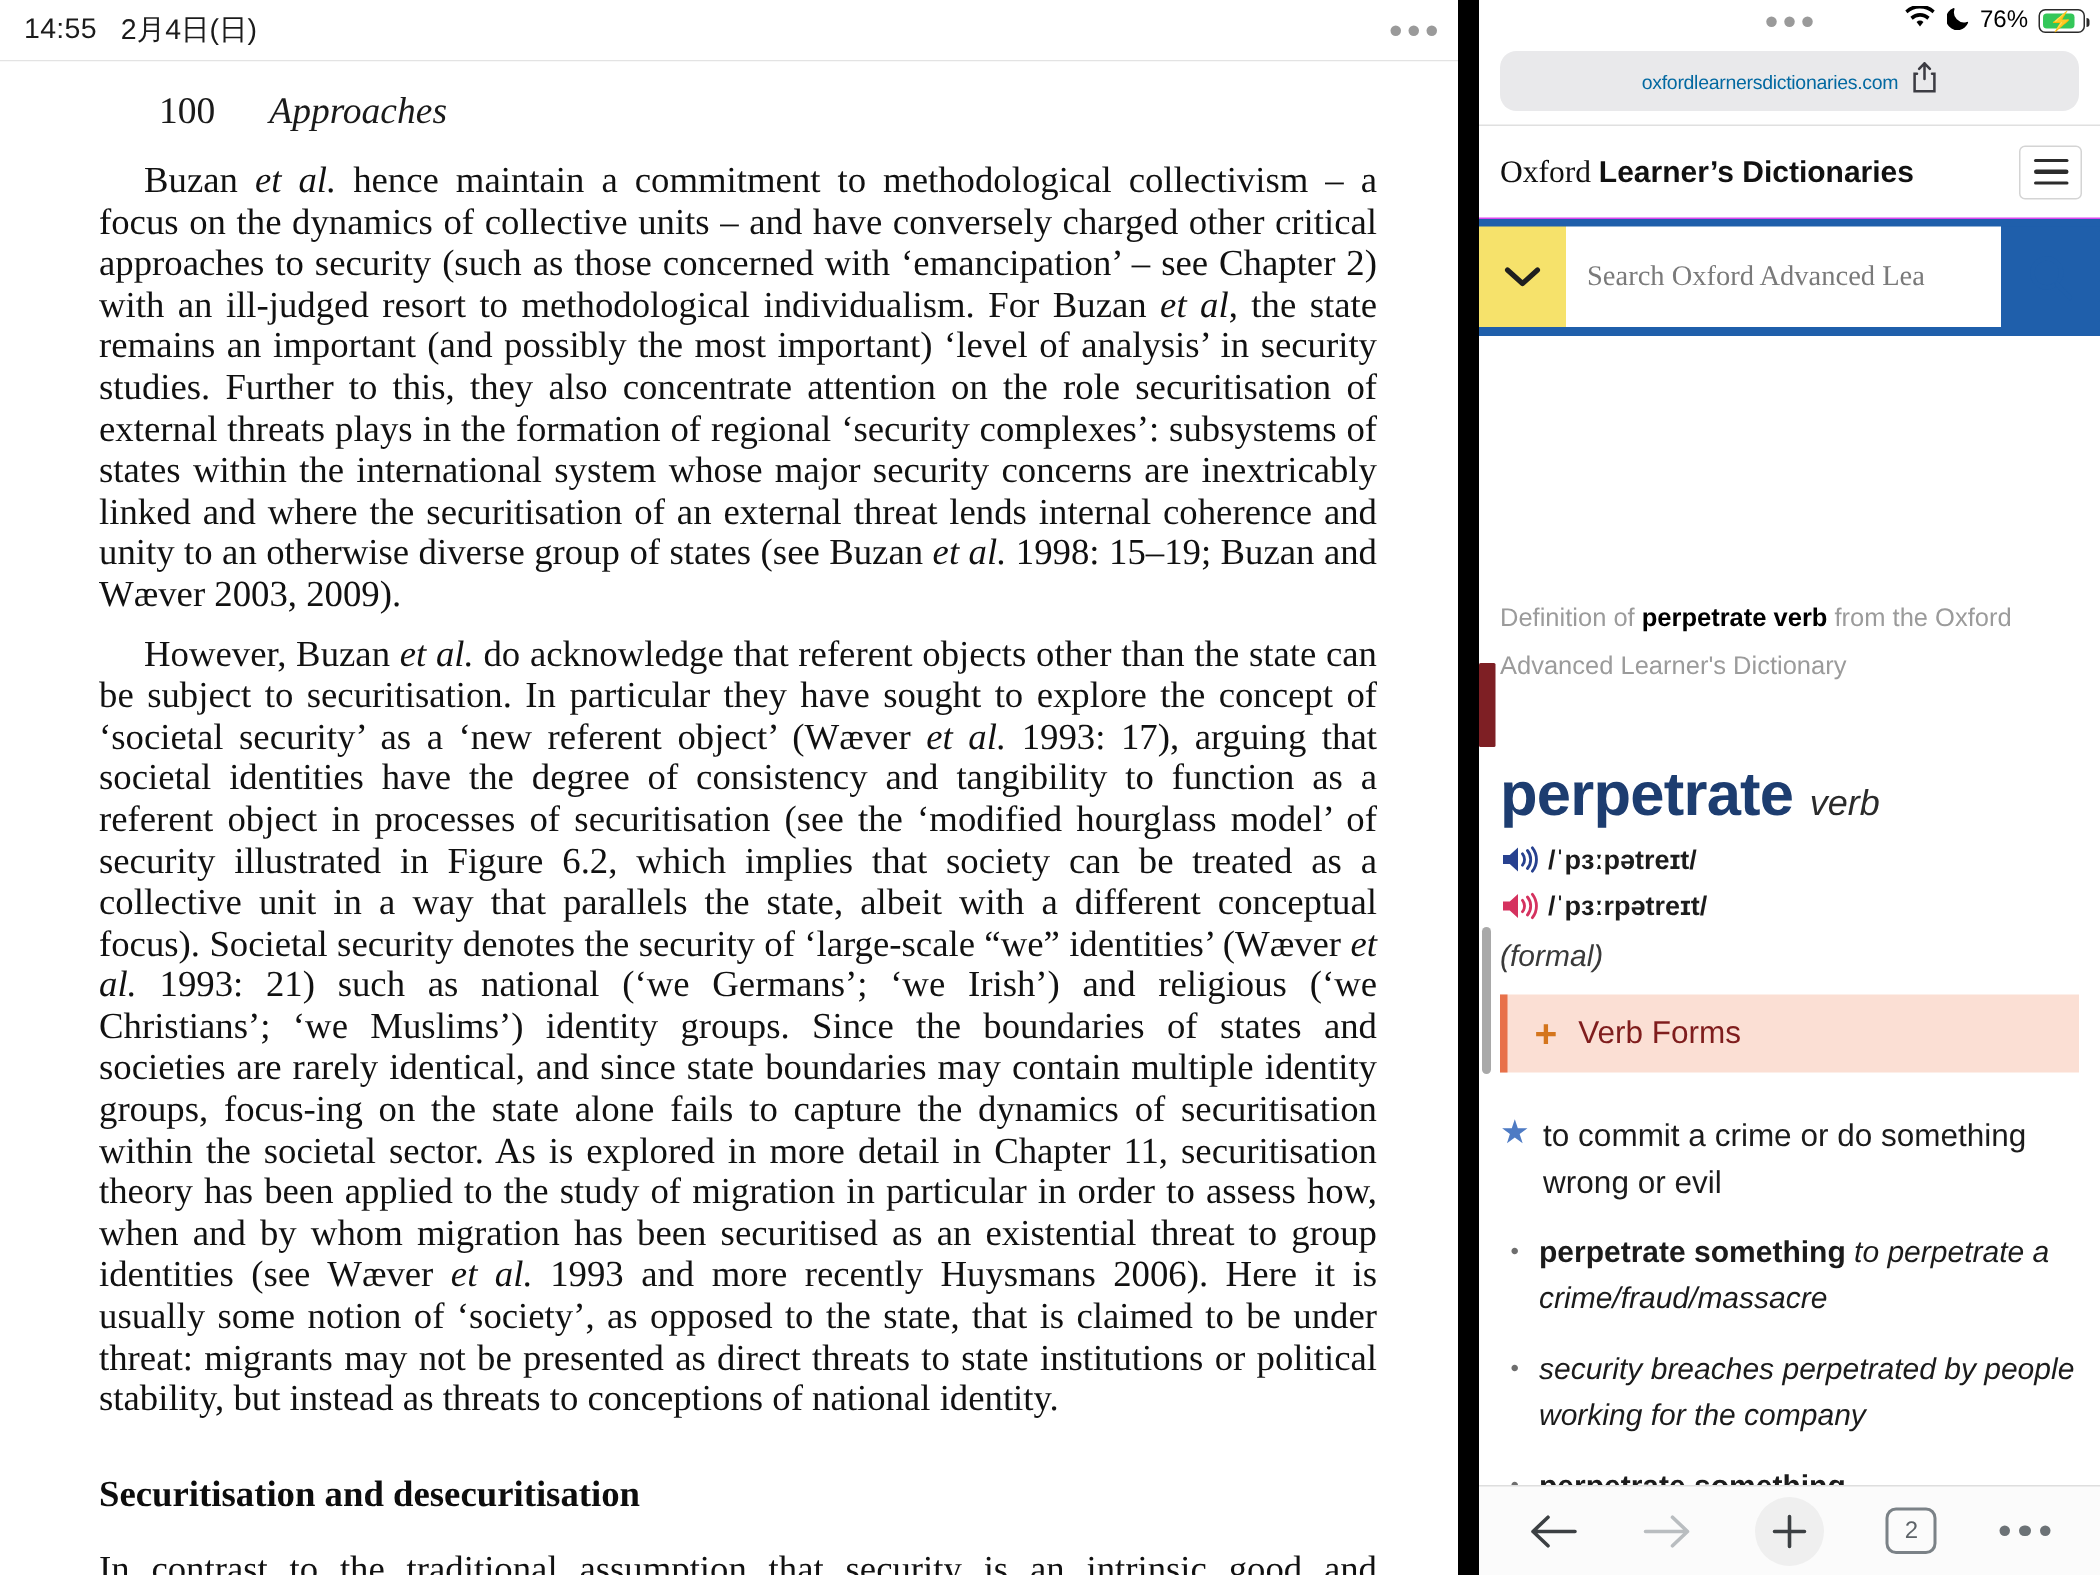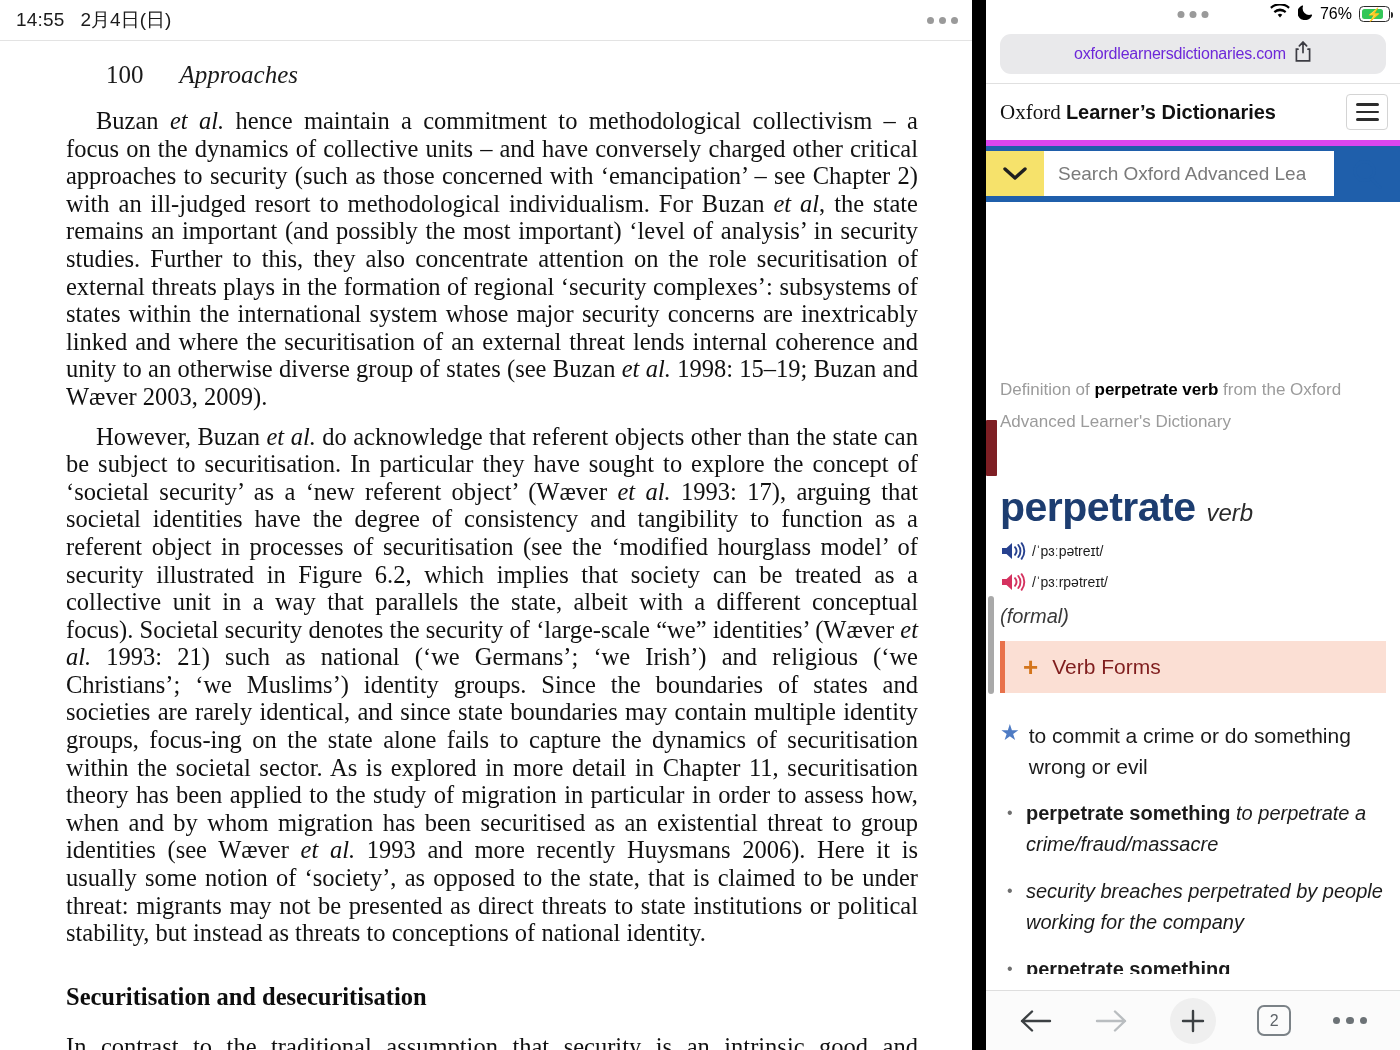--- a/index.html
+++ b/index.html
@@ -83,43 +83,44 @@
     font-size: 13px; color:#fff; line-height:1;
   }
 
   .urlbar-wrap { padding: 6px 14px 9px; background:#fff; }
   .urlbar {
     height: 40px; background:#e9e9eb; border-radius: 11px;
     display:flex; align-items:center; justify-content:center; gap: 8px;
     padding: 0 12px; position: relative;
   }
   .url-text {
-    font-size: 16px; color:#6d28d9; white-space:nowrap; letter-spacing:-.2px;
+    font-size: 13px; color:#0369a1; white-space:nowrap; letter-spacing:-.2px;
   }
   .browser-divider { height:1px; background:#e0e0e0; }
 
   .site-header {
     height: 62px; display:flex; align-items:center; justify-content: space-between;
-    padding: 0 12px 0 14px; background:#fff; border-bottom: 6px solid #d946ef;
+    padding: 0 12px 0 14px; background:#fff; border-bottom: 1px solid #d946ef;
   }
   .brand {
     font-family: "Liberation Serif", serif; font-size: 21px; color:#111;
     white-space: nowrap;
   }
   .brand b { font-family: "Liberation Sans", sans-serif; font-weight: bold; font-size: 20px; }
   .burger {
     width: 42px; height: 36px; border:1px solid #d4d4d4; border-radius: 4px;
     display:flex; flex-direction:column; justify-content:center; align-items:center; gap:5px;
     background:#fff;
   }
   .burger i { display:block; width:23px; height:2.6px; background:#2c2c2c; border-radius:2px; }
 
   .searchband {
     background:#1f5fab; padding: 5px 0 6px 0; display:flex; align-items:stretch;
-    height: 56px;
+    height: 78px;
+    font-family: Liberation Serif, serif;
   }
   .sb-chevron {
     width: 58px; background:#f6e26b; display:flex; align-items:center; justify-content:center;
   }
   .sb-chevron svg { display:block; }
   .sb-input {
     flex:1; background:#fff; display:flex; align-items:center; padding: 0 14px;
   }
   .sb-input span {
     font-size: 19px; color:#7a7a7a; white-space:nowrap; overflow:hidden;
@@ -145,21 +146,21 @@
   .dict-source b { color:#000000; font-weight: bold; }
 
   .headword-row { margin-top: 46px; display:flex; align-items: baseline; gap: 11px; }
   .headword {
     font-size: 41px; font-weight: bold; color:#1d3d70; letter-spacing:-.5px;
   }
   .pos { font-size: 24px; font-style: italic; color:#2b2b2b;text-align:center; }
 
   .pron-row { display:flex; align-items:center; gap: 6px; margin-top: 9px; }
   .spk { width: 26px; height: 22px; display:block; }
-  .ipa { font-size: 14px; color:#1c1c1c; }
+  .ipa { font-size: 18px; color:#1c1c1c;font-weight:bold; }
 
   .register { font-size: 20px; font-style:italic; color:#3a3a3a; margin-top: 12px; }
 
   .verbforms {
     margin-top: 13px; background:#fbdfd4; border-left: 5px solid #e8714a;
     padding: 13px 14px 13px 18px; display:flex; align-items:center; gap: 14px;
   }
   .vf-plus { color:#d4751c; font-size: 26px; font-weight: bold; line-height: 1; }
   .vf-label { font-size: 21px; color:#7f1d1d; }
 

